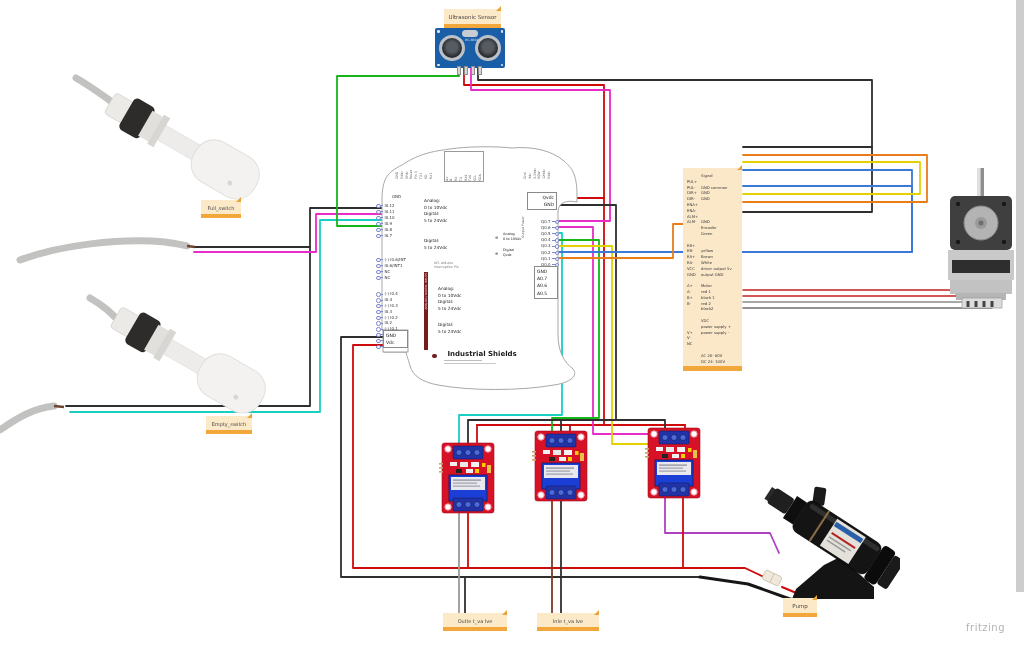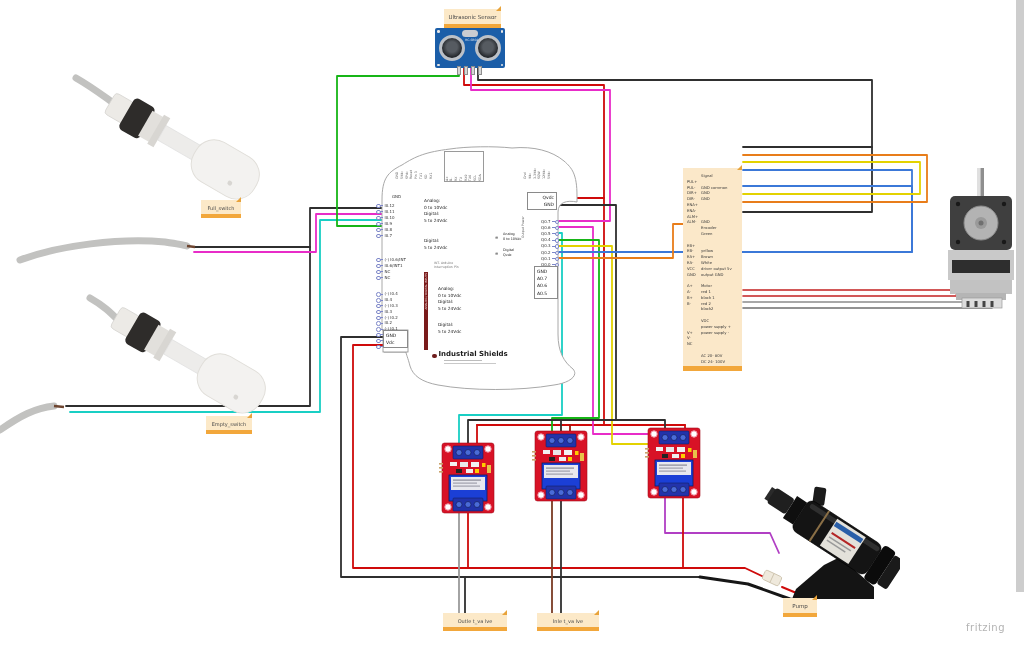--- a/index.html
+++ b/index.html
@@ -42,21 +42,21 @@
   .drow .dn{flex:1}
   
   #sensor{position:absolute;left:435px;top:28px;width:70px;height:40px;background:#1b5ea8;border-radius:2px}
   #sensor .xd{position:absolute;width:26px;height:26px;border-radius:50%;
        background:radial-gradient(circle at 50% 45%, #565b61 0 35%, #23262a 70%);
        border:3px solid #bcc1c7;box-sizing:border-box;top:7px}
   #sensor .osc{position:absolute;left:27px;top:2px;width:16px;height:7px;background:#c9ccd1;border-radius:4px}
   #sensor .chip{position:absolute;left:30px;top:10px;font-size:3px;color:#d9e4f2;white-space:nowrap}
   #sensor .dot{position:absolute;width:2.5px;height:2.5px;border-radius:50%;background:#e8e8e8}
   #sensor .pin{position:absolute;top:38px;width:2px;height:7px;background:#d6d6d6;border:0.5px solid #8f8f8f}
-  .brand{position:absolute;left:432px;top:350px;display:flex;align-items:flex-end;gap:2px;
+  .brand{position:absolute;left:432px;top:350px;display:flex;align-items:flex-end;gap:11px;
        font-size:7px;font-weight:bold;color:#1a1a1a;white-space:nowrap}
   .brand .bdot{width:4.5px;height:4.5px;border-radius:50%;background:#6e1d1d}
   .subline{position:absolute;background:#bdbdbd;height:1.4px}
   #watermark{position:absolute;left:966px;top:622px;font-size:10px;color:#b3b3b3;letter-spacing:0.5px}
   #raillight{position:absolute;left:1016px;top:0;width:8px;height:592px;background:#cdcdcd}
   .inputsbar{position:absolute;left:424px;top:272px;width:4px;height:78px;background:#7a1b1b;overflow:hidden}
   .inputsbar span{display:block;writing-mode:vertical-rl;transform:rotate(180deg);
        font-size:2.8px;color:#f3dede;line-height:4px;margin:1px auto 0}
 </style>
 </head>

